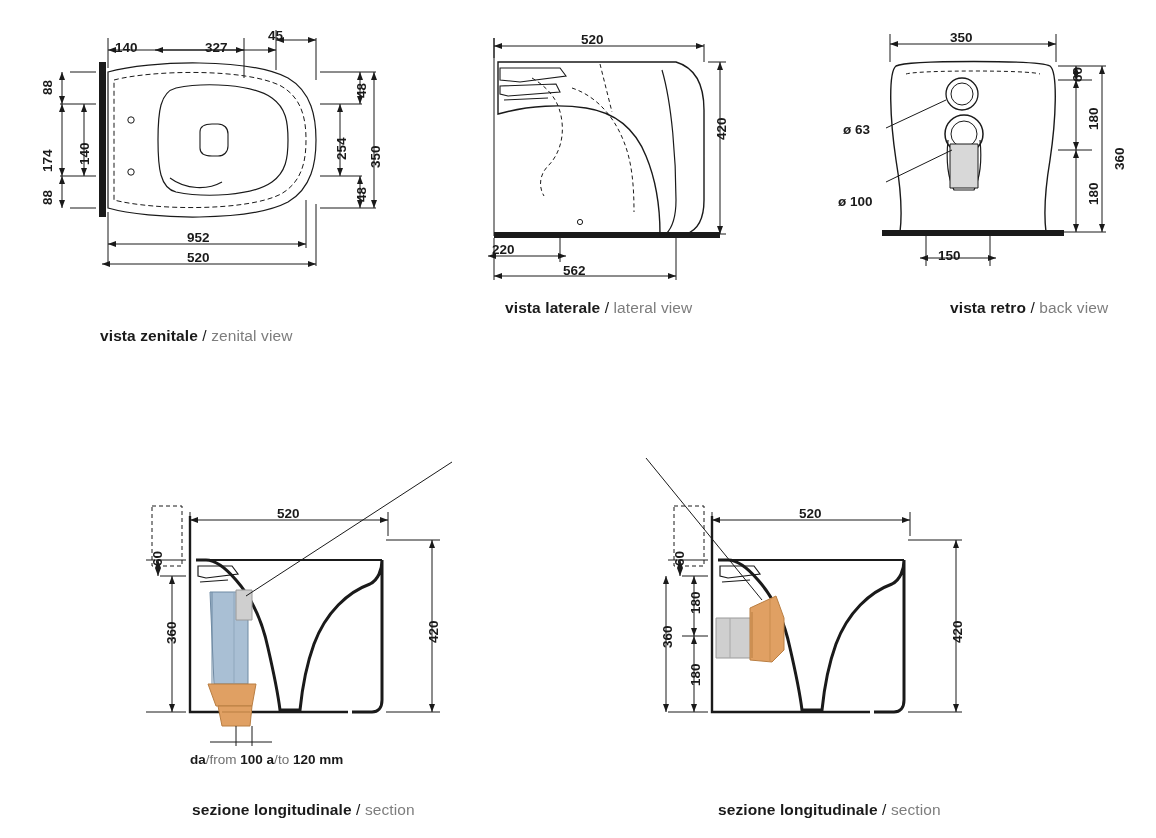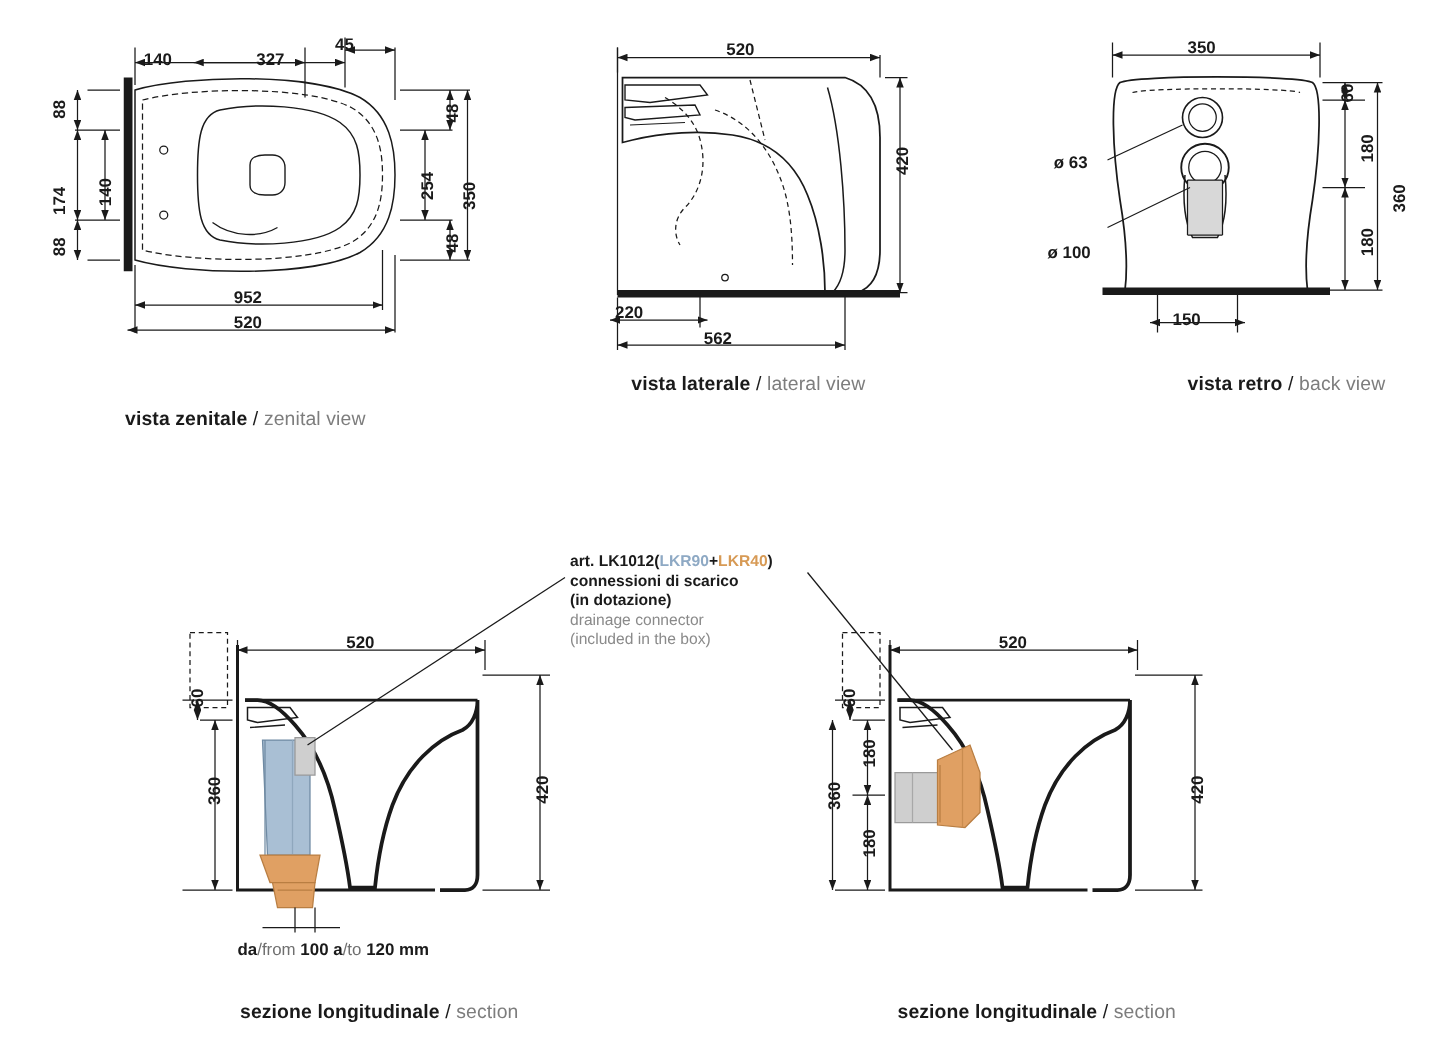--- a/index.html
+++ b/index.html
@@ -298,29 +298,20 @@
 <div class="range" style="left:164px; top:644px; font-weight:bold; transform:rotate(-90deg); transform-origin:left top;">360</div>
 <div class="range" style="left:426px; top:643px; font-weight:bold; transform:rotate(-90deg); transform-origin:left top;">420</div>
 
 <div class="range" style="left:799px; top:506px; font-weight:bold;">520</div>
 <div class="range" style="left:672px; top:566px; font-weight:bold; transform:rotate(-90deg); transform-origin:left top;">60</div>
 <div class="range" style="left:688px; top:614px; font-weight:bold; transform:rotate(-90deg); transform-origin:left top;">180</div>
 <div class="range" style="left:688px; top:686px; font-weight:bold; transform:rotate(-90deg); transform-origin:left top;">180</div>
 <div class="range" style="left:660px; top:648px; font-weight:bold; transform:rotate(-90deg); transform-origin:left top;">360</div>
 <div class="range" style="left:950px; top:643px; font-weight:bold; transform:rotate(-90deg); transform-origin:left top;">420</div>
 
-<div class="note" style="left:456px; top:442px;">
-  <div>
-    <span class="l1">art. LK1012</span><span class="l1">(</span><span class="art-a">LKR90</span><span class="art-plus">+</span><span class="art-b">LKR40</span><span class="l1">)</span>
-  </div>
-  <div class="l2">connessioni di scarico</div>
-  <div class="l2">(in dotazione)</div>
-  <div class="l3">drainage connector</div>
-  <div class="l3">(included in the box)</div>
-</div>
 
 <div class="range" style="left:190px; top:752px;">
   <b>da</b><span class="muted">/</span><span class="muted">from</span>
   <b>100</b>
   <b>a</b><span class="muted">/</span><span class="muted">to</span>
   <b>120 mm</b>
 </div>
 
 <div class="cap" style="left:100px; top:299px;margin-top:28px;">
   <b>vista zenitale</b><span class="sep"> / </span><span class="en">zenital view</span>

